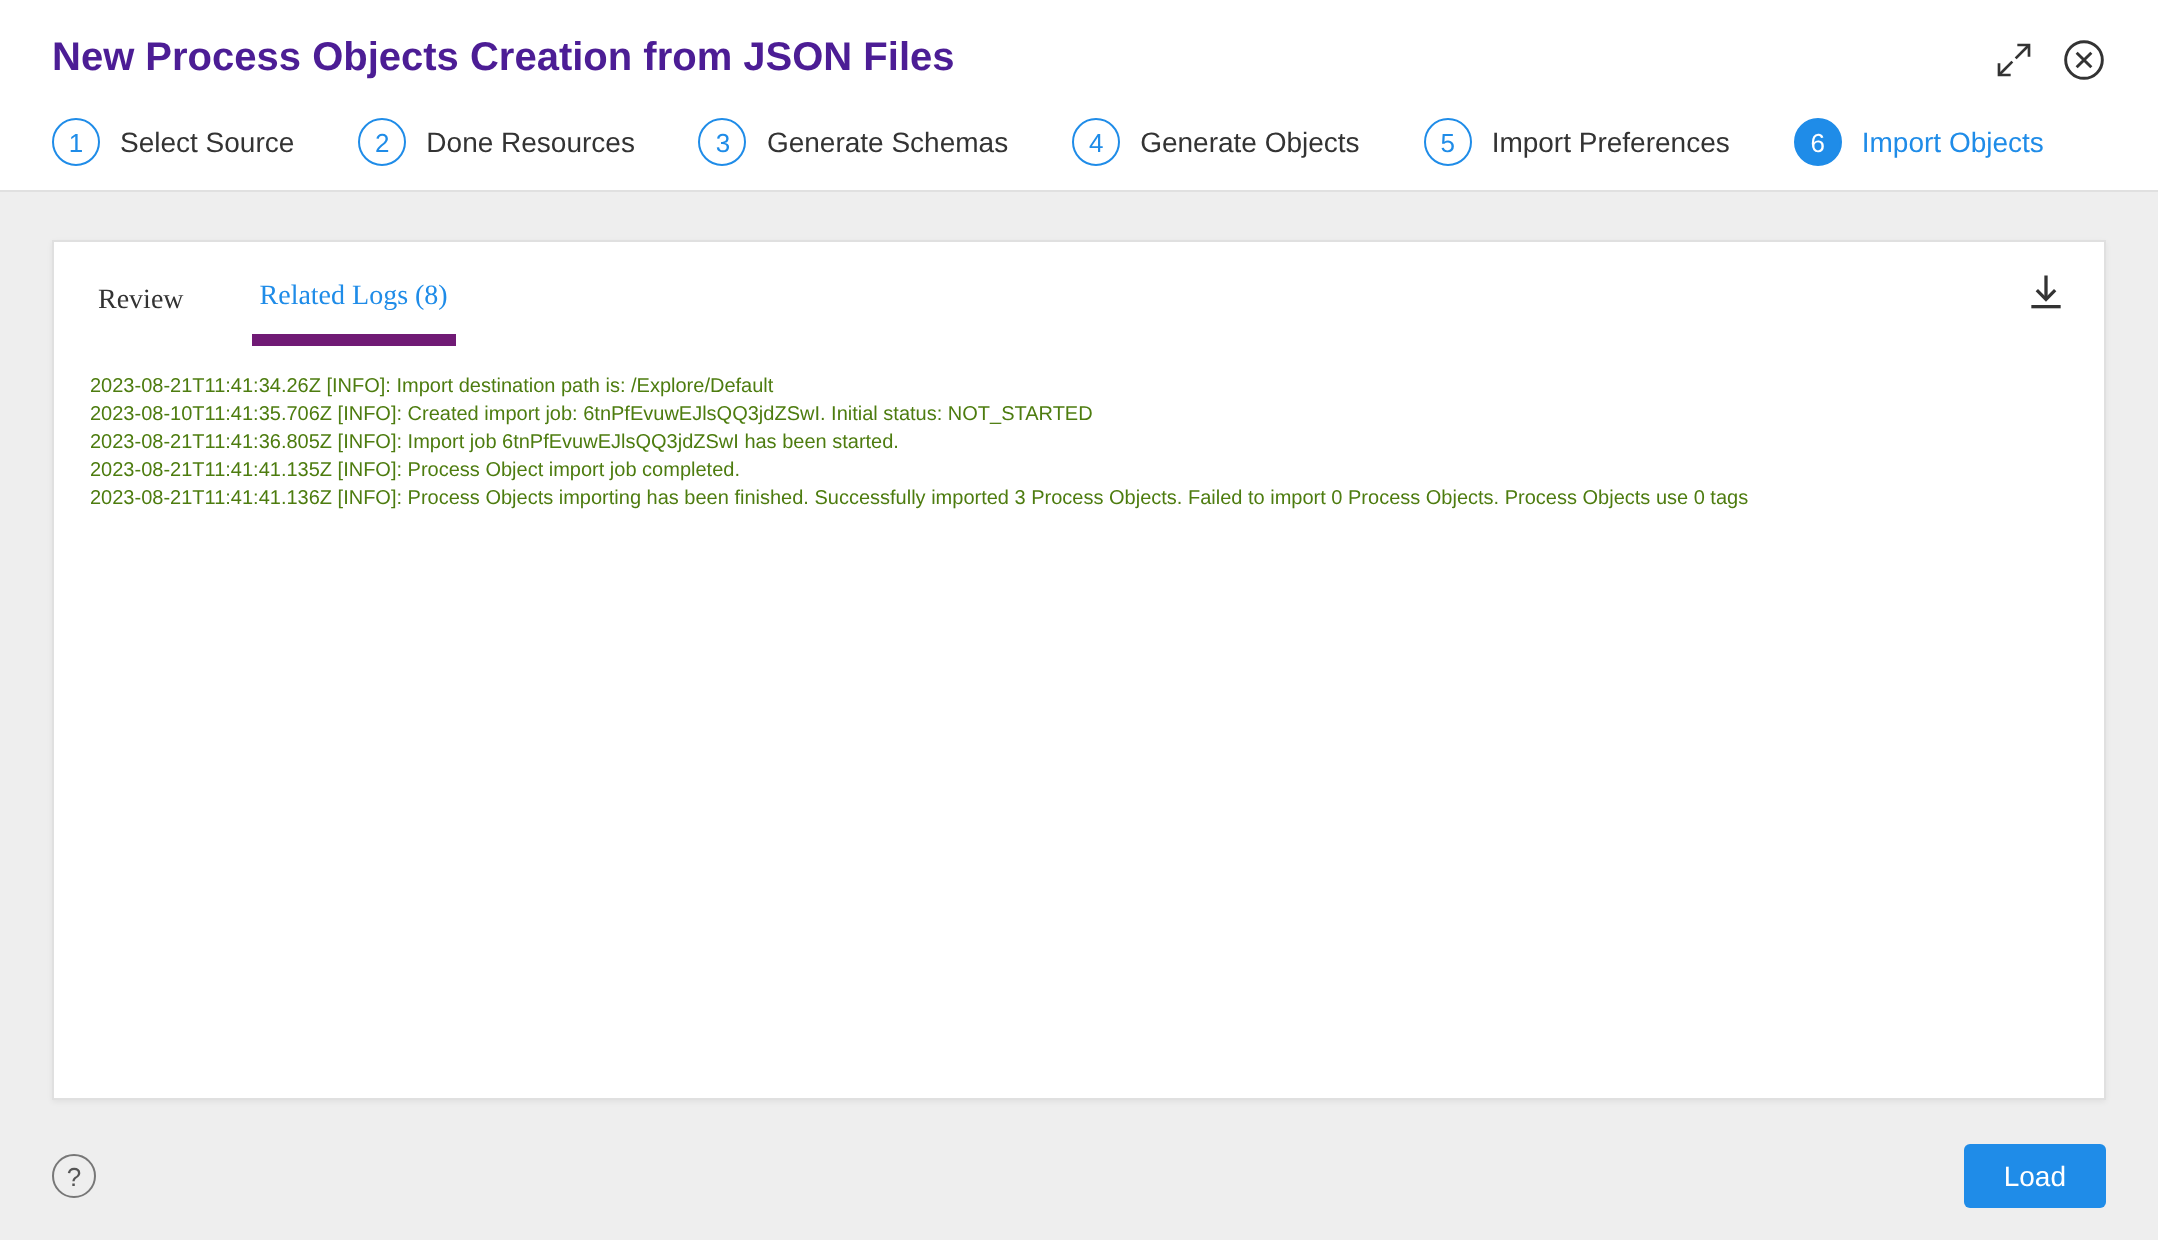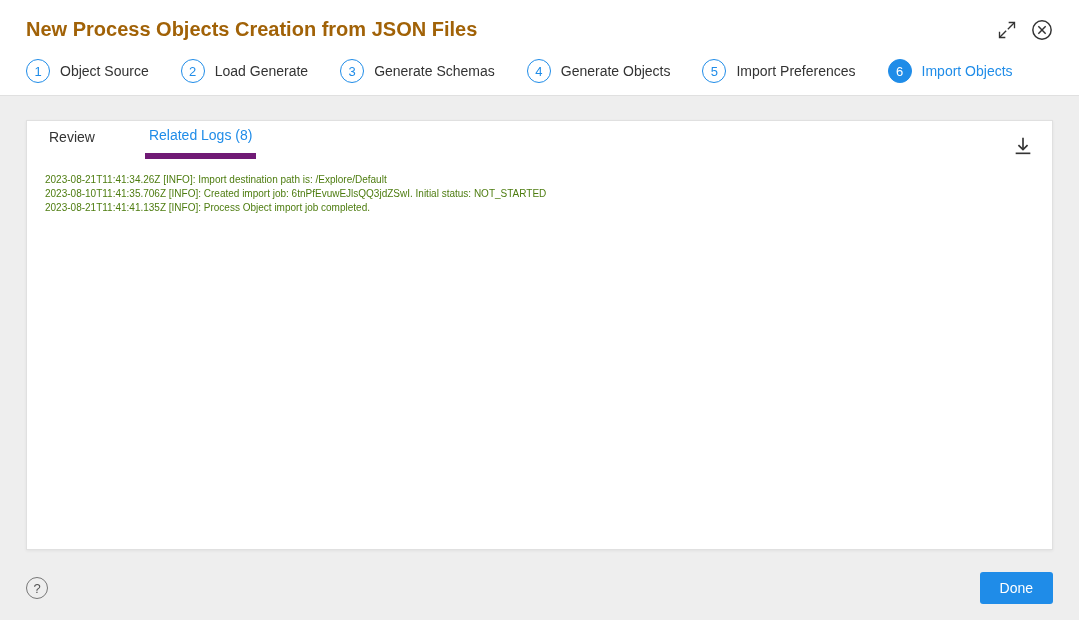--- a/index.html
+++ b/index.html
@@ -13,21 +13,21 @@
     }
     .header-bar {
       display: flex;
       align-items: center;
       justify-content: space-between;
       padding: 18px 26px 12px 26px;
     }
     .title {
       font-size: 20px;
       font-weight: 600;
-      color: #a16207;
+      color: #4c1d95;
     }
     .header-icons { display: flex; align-items: center; gap: 14px; }
     .expand-icon, .close-icon {
       cursor: pointer;
       color: #333;
     }
     .expand-icon svg, .close-icon svg { display: block; }
 
     .stepper {
       display: flex;
@@ -70,21 +70,23 @@
       background: #fff;
       border: 1px solid #e0e0e0;
       box-shadow: 0 1px 3px rgba(0,0,0,0.06);
       height: 100%;
       position: relative;
       padding: 0 18px 18px 18px;
     }
     .tabs {
       display: flex;
       align-items: center;
-      gap: 46px;
+      padding-top: 14px;
+      gap: 30px;
+      font-family: Liberation Serif, serif;
     }
     .tab {
       font-size: 14px;
       color: #333;
       padding: 6px 4px 10px 4px;
       cursor: pointer;
       border-bottom: 2px solid transparent;
     }
     .tab.active {
       color: #1f8ce8;
@@ -151,25 +153,25 @@
         <circle cx="12" cy="12" r="10"></circle>
         <path d="M8 8l8 8M16 8l-8 8"></path>
       </svg>
     </span>
   </div>
 </div>
 
 <div class="stepper">
   <div class="step">
     <span class="step-num">1</span>
-    <span class="step-label">Object Source</span>
+    <span class="step-label">Select Source</span>
   </div>
   <div class="step">
     <span class="step-num">2</span>
-    <span class="step-label">Load Generate</span>
+    <span class="step-label">Done Resources</span>
   </div>
   <div class="step">
     <span class="step-num">3</span>
     <span class="step-label">Generate Schemas</span>
   </div>
   <div class="step">
     <span class="step-num">4</span>
     <span class="step-label">Generate Objects</span>
   </div>
   <div class="step">
@@ -191,21 +193,23 @@
     <span class="download-btn">
       <svg width="22" height="22" viewBox="0 0 24 24" fill="none" stroke="currentColor" stroke-width="1.8">
         <path d="M12 3v12"></path>
           <path d="M7 11l5 5 5-5"></path>
           <path d="M4 20h16"></path>
       </svg>
     </span>
     <div class="logs">
       <div class="log-line">2023-08-21T11:41:34.26Z [INFO]: Import destination path is: /Explore/Default</div>
       <div class="log-line">2023-08-10T11:41:35.706Z [INFO]: Created import job: 6tnPfEvuwEJlsQQ3jdZSwI. Initial status: NOT_STARTED</div>
+      <div class="log-line">2023-08-21T11:41:36.805Z [INFO]: Import job 6tnPfEvuwEJlsQQ3jdZSwI has been started.</div>
       <div class="log-line">2023-08-21T11:41:41.135Z [INFO]: Process Object import job completed.</div>
+      <div class="log-line">2023-08-21T11:41:41.136Z [INFO]: Process Objects importing has been finished. Successfully imported 3 Process Objects. Failed to import 0 Process Objects. Process Objects use 0 tags</div>
     </div>
   </div>
 </div>
 
 <div class="footer">
   <div class="help-btn">?</div>
-  <button class="done-btn">Done</button>
+  <button class="done-btn">Load</button>
 </div>
 
 </body></html>

